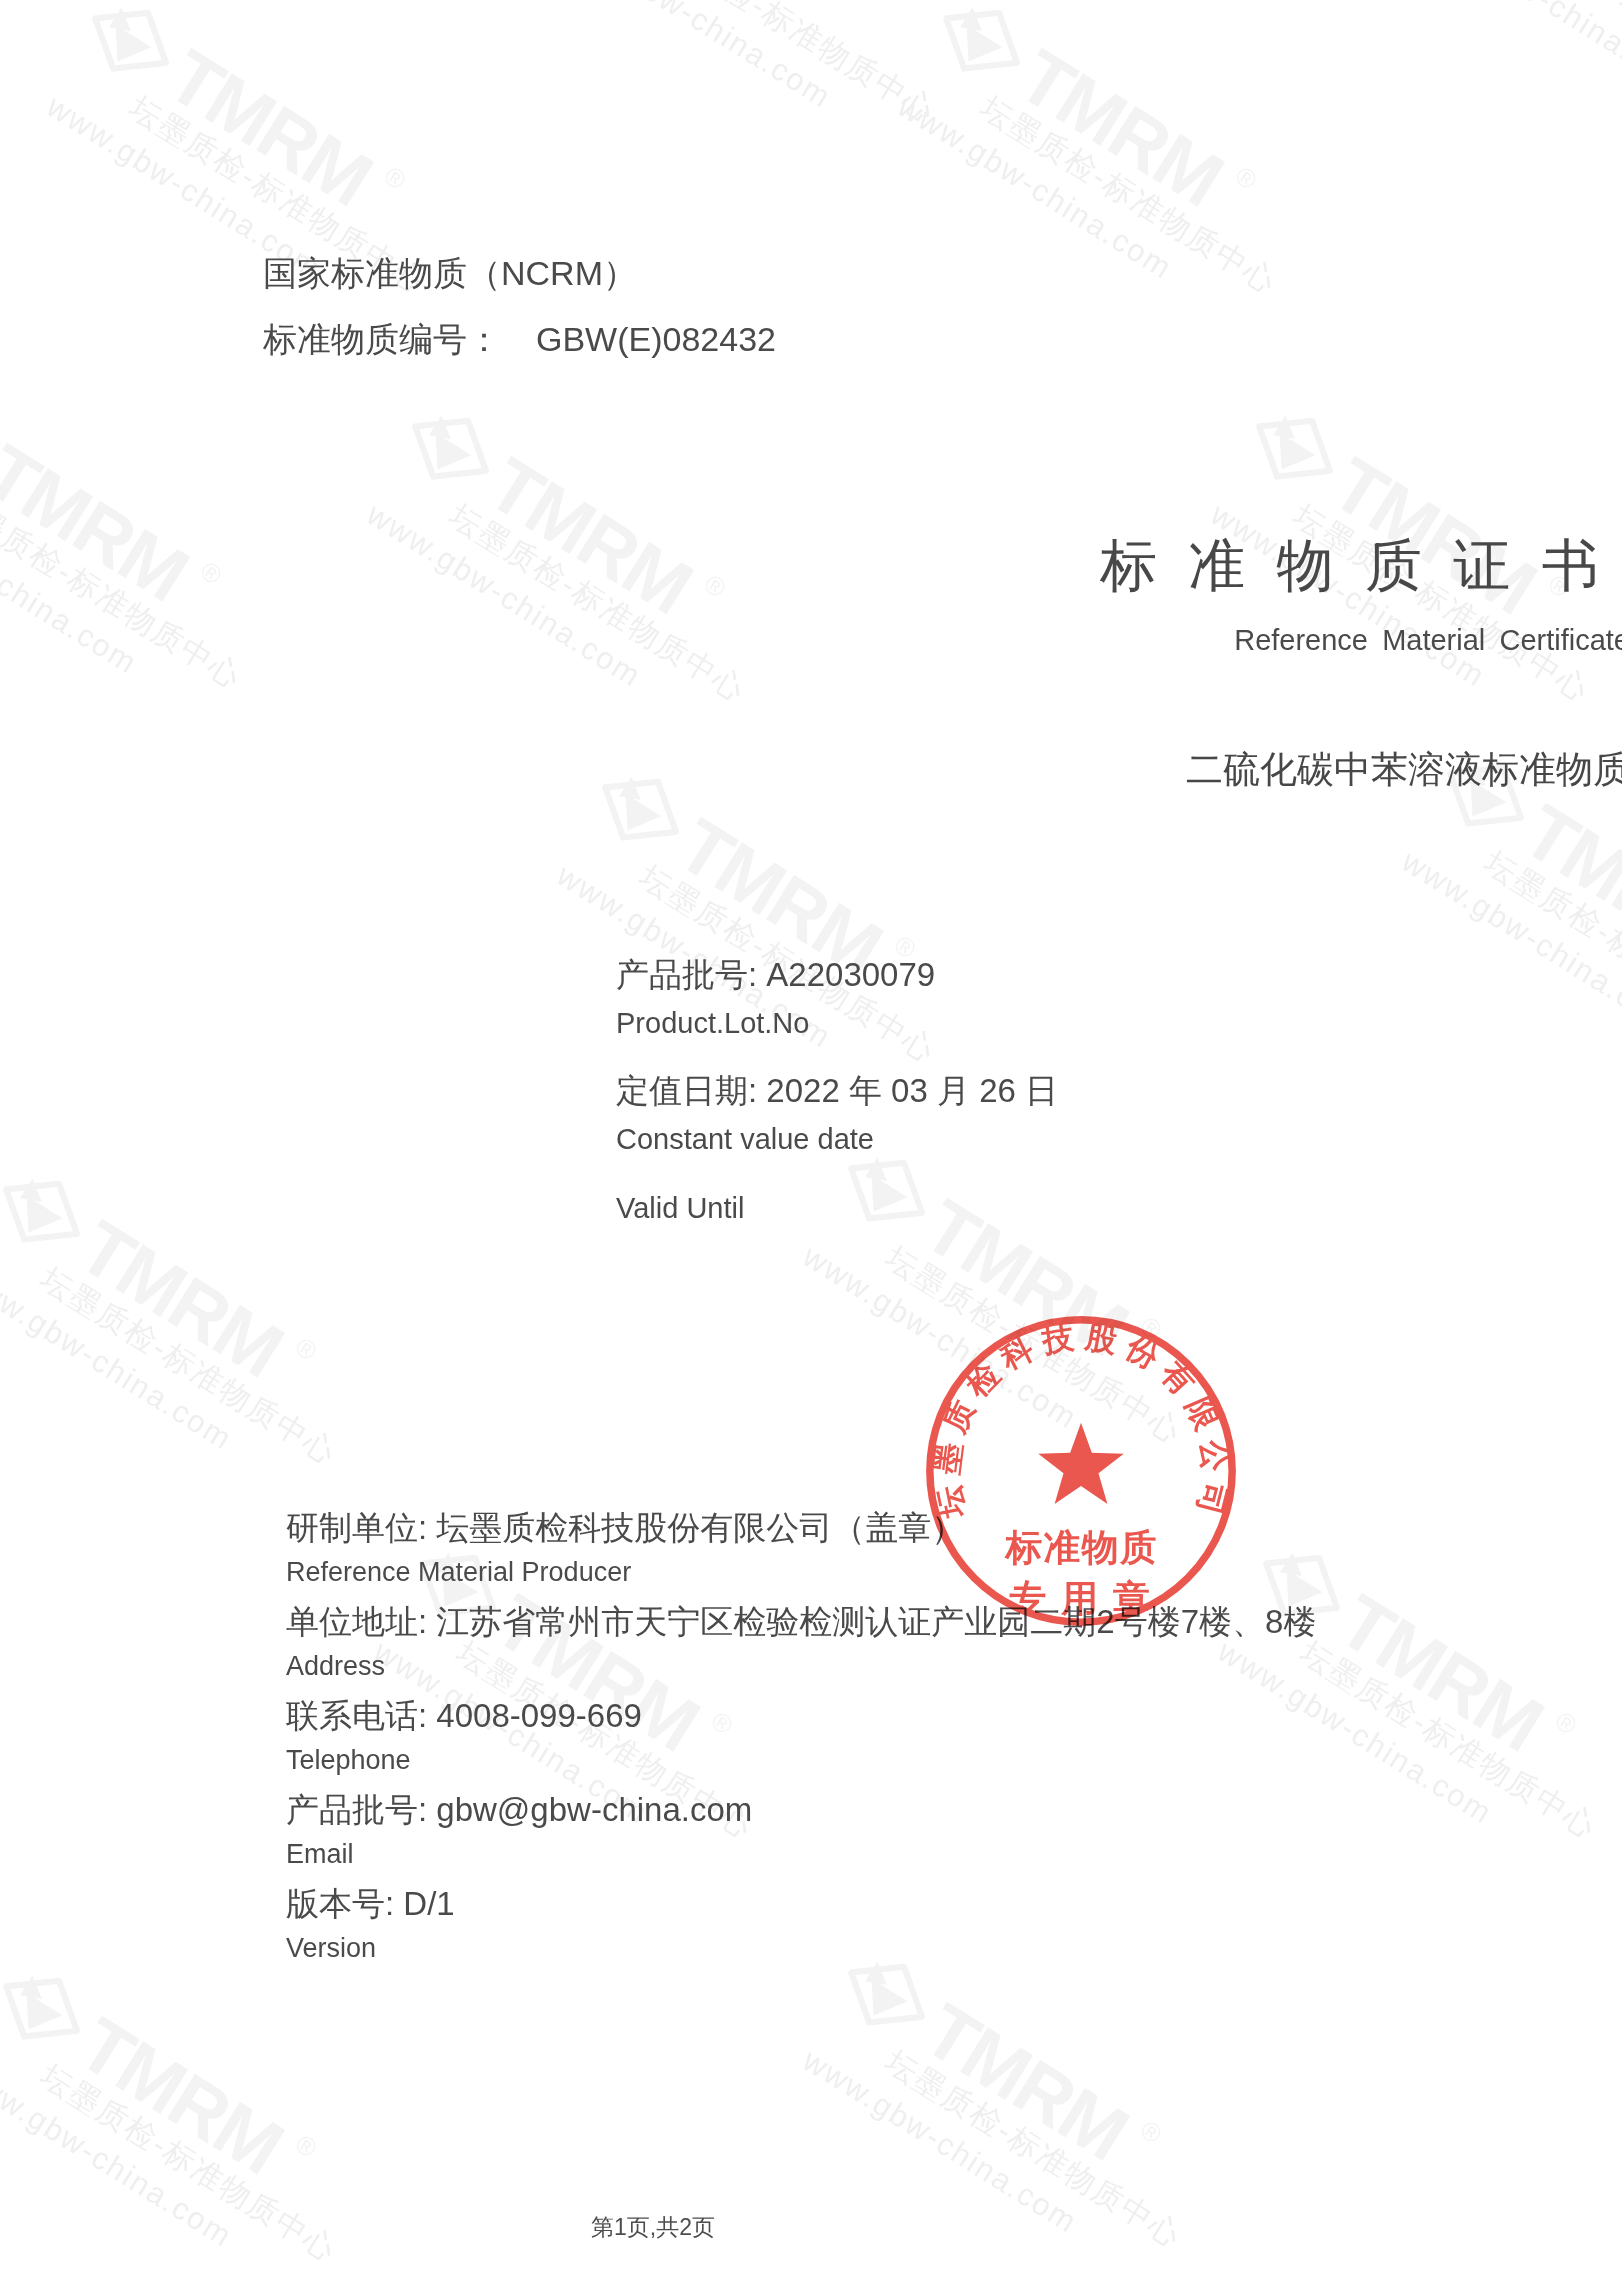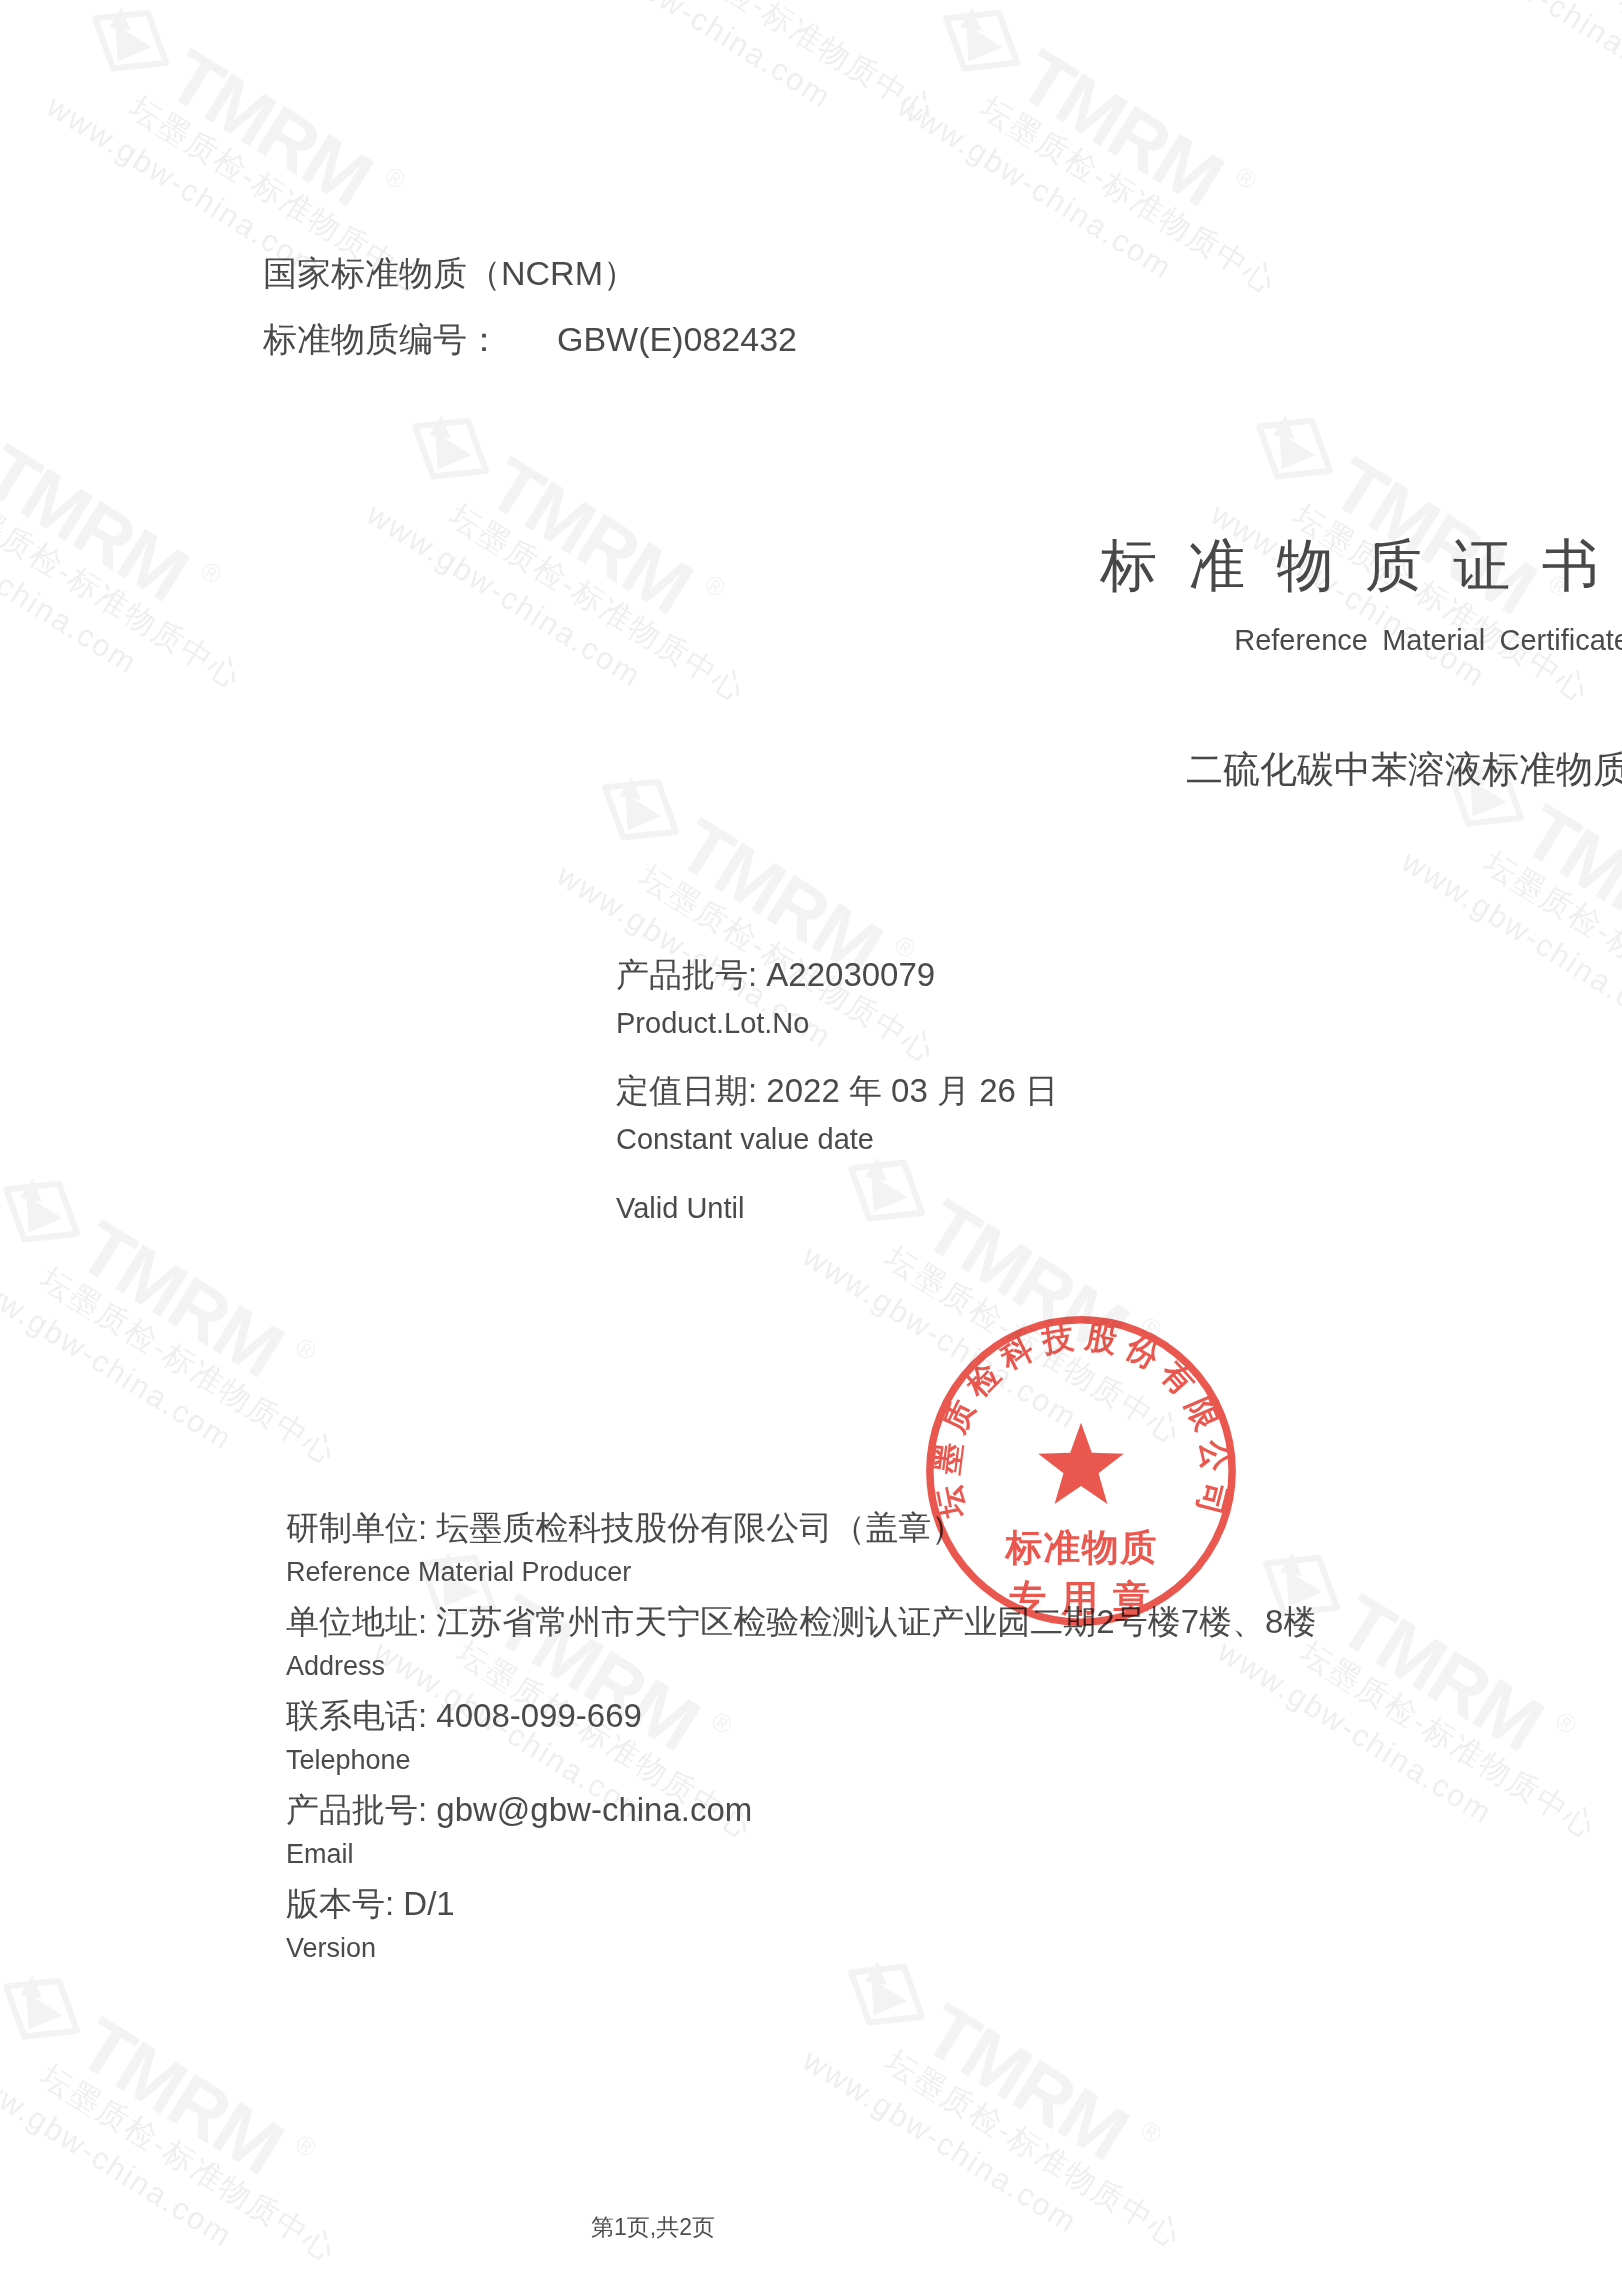--- a/index.html
+++ b/index.html
@@ -24,21 +24,21 @@
   .wm-reg { font-size:26px; color:#f3f3f3; vertical-align:super; margin-left:4.1px; transform:translateY(-23px); display:inline-block; }
   .wm-cn  { font-size:31px; color:#efefef; margin:-11px 0 0 80px; letter-spacing:2px; }
   .wm-url { font-size:31px; color:#efefef; margin:4.1px 0 0 9.5px; letter-spacing:2px; }
 
   
   .content { position:absolute; z-index:2; }
 
   #header-block { left:263px; top:253px; }
   .hdr-line { font-size:34px; line-height:41px; }
   .hdr-line + .hdr-line { margin-top:25px; }
-  #rm-number-value { margin-left:56px; }
+  #rm-number-value { margin-left:35px; }
 
   #title-block { left:8px; top:535px; width:1622px; text-align:right; }
   #title-cn {
     font-size:57px; line-height:61px; letter-spacing:0.55em;
     color:#484848; font-weight:400;
   }
   #title-en { font-size:29px; line-height:34px; margin-top:27px; word-spacing:6.1px; color:#4a4a4a; }
   #material-name { font-size:37px; line-height:41px; margin-top:92px; color:#474747; }
 
   #details-block { left:616px; top:951px; }

